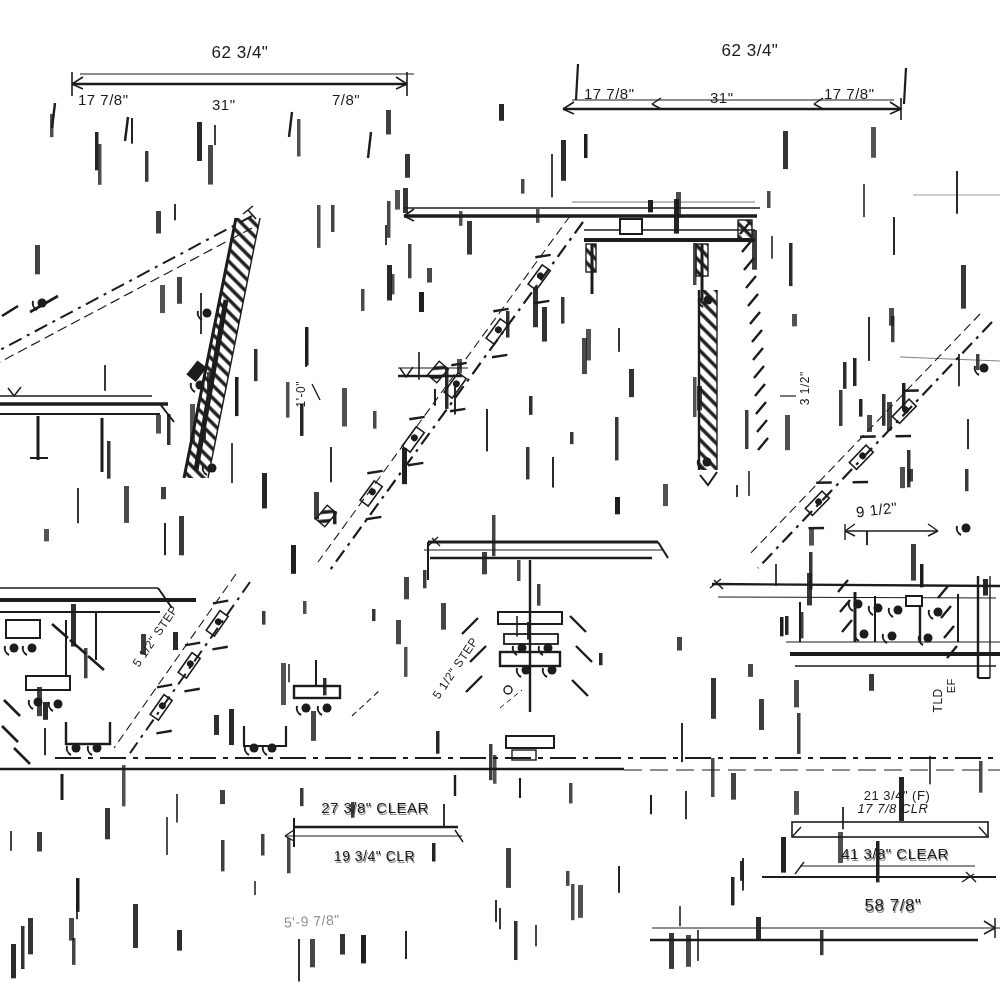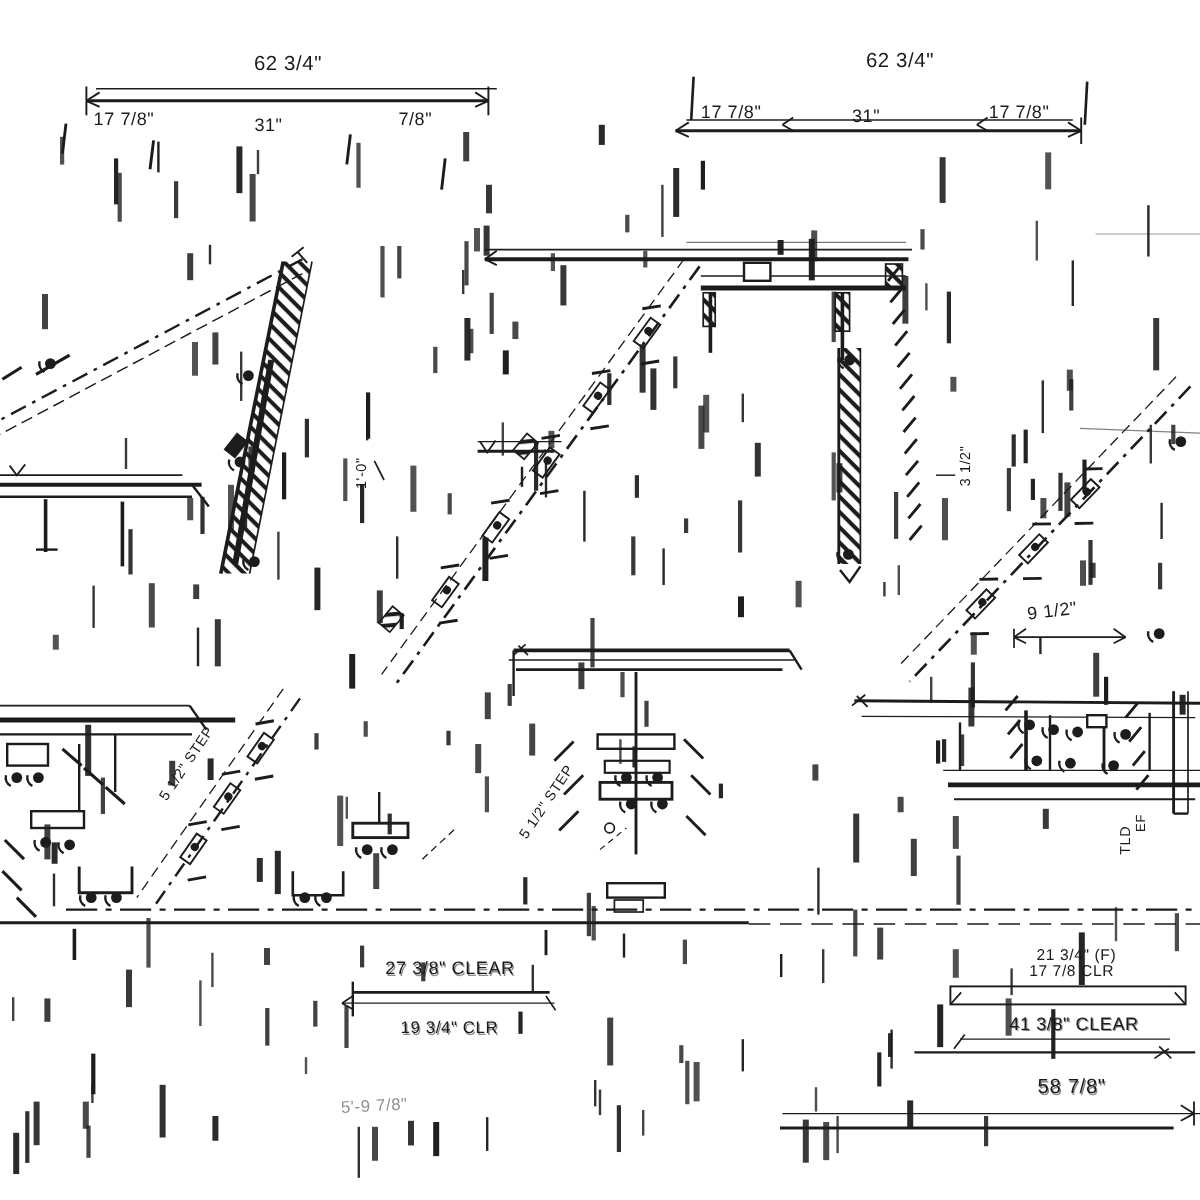--- a/index.html
+++ b/index.html
@@ -511,17 +511,17 @@
 <div class="lbl rot56" style="left:120px;top:630px;font-size:12px;">5 1/2" STEP</div>
 <div class="lbl rot56" style="left:420px;top:662px;font-size:12px;">5 1/2" STEP</div>
 <div class="lbl rot90" style="left:926px;top:694px;font-size:12px;">TLD</div>
 <div class="lbl rot90" style="left:944px;top:680px;font-size:11px;">EF</div>
 
 <div class="lbl ctr dbl" style="left:285px;top:800px;width:180px;font-size:15px;">27 3/8" CLEAR</div>
 <div class="lbl ctr dbl" style="left:292px;top:849px;width:165px;font-size:14px;">19 3/4" CLR</div>
 <div class="lbl rot3 faint" style="left:284px;top:914px;font-size:14px;">5'-9 7/8"</div>
 
 <div class="lbl ctr" style="left:822px;top:789px;width:150px;font-size:13px;">21 3/4" (F)</div>
-<div class="lbl ctr" style="left:818px;top:802px;width:150px;font-size:13px;">17 7/8 CLR</div>
+<div class="lbl ctr" style="left:818px;top:802px;width:150px;font-size:13px;font-style:italic;">17 7/8 CLR</div>
 <div class="lbl ctr dbl" style="left:800px;top:846px;width:190px;font-size:15px;">41 3/8" CLEAR</div>
 <div class="lbl ctr dbl" style="left:818px;top:897px;width:150px;font-size:17px;">58 7/8"</div>
 
 </div>
 
 </body></html>

